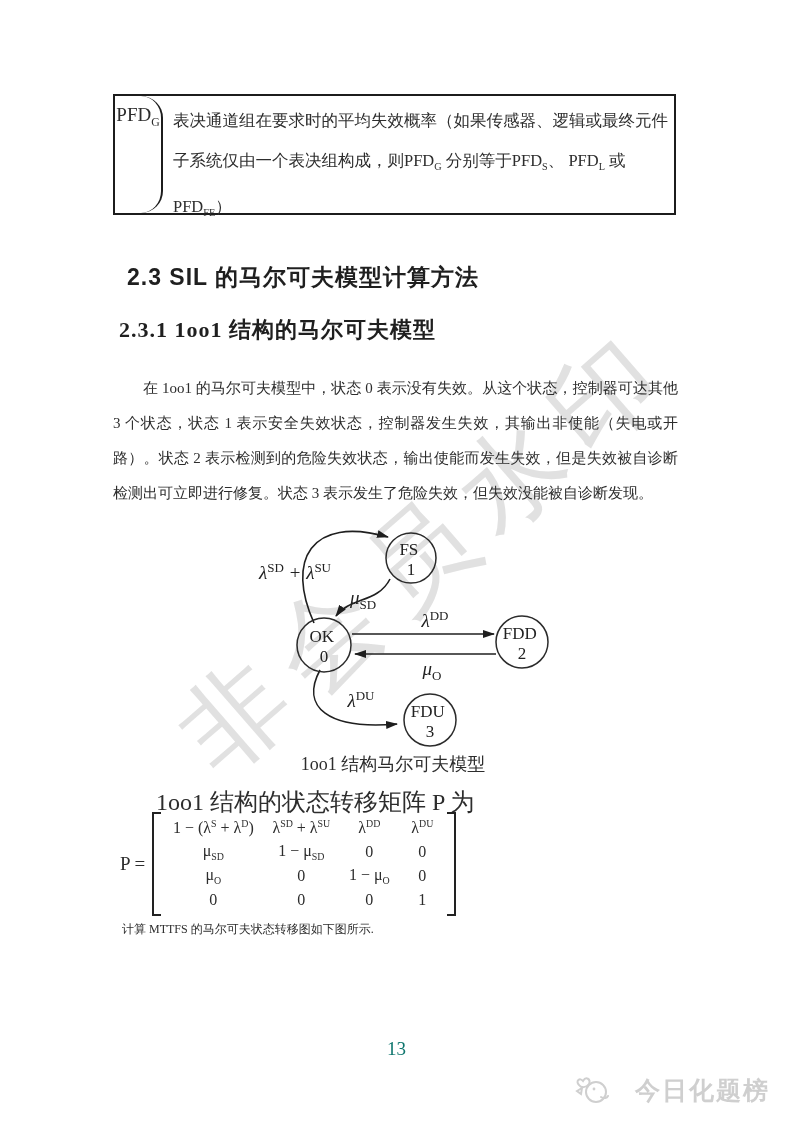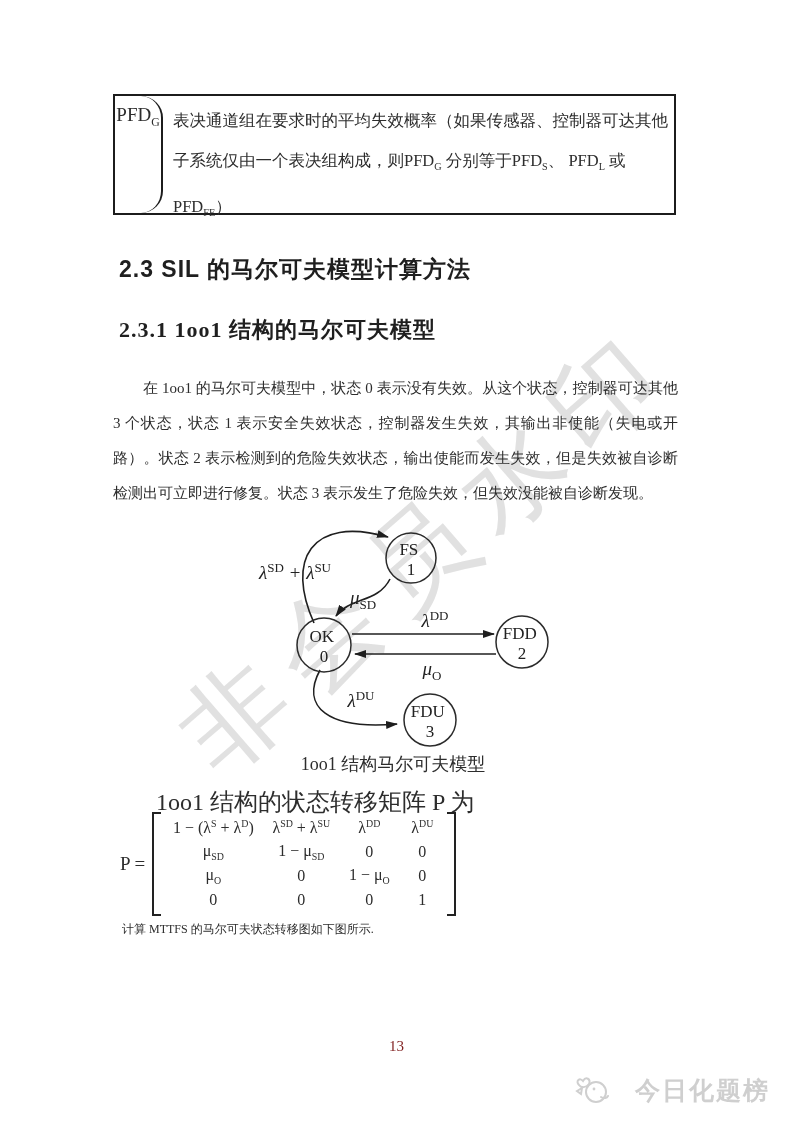--- a/index.html
+++ b/index.html
@@ -26,21 +26,21 @@
   .term-cell{
     width:122px;border-right:2px solid #1c1c1c;box-sizing:border-box;
     text-align:center;padding-top:8px;font-size:19px;border-radius:22px;
   }
   .def-cell{flex:1;padding:5px 6px 0 10px;font-size:16.5px;}
   .def-line{line-height:40px;white-space:nowrap;}
   sup{font-size:.62em;}
   sub{font-size:.62em;}
   
   .h-main{
-    position:absolute;left:115px;top:250px;margin:4px;
+    position:absolute;left:115px;top:250px;margin:12px;
     font-family:"Liberation Sans","DejaVu Sans",sans-serif;
     font-size:23px;font-weight:700;color:#1f1f1f;letter-spacing:1px;
   }
   .h-sub{
     position:absolute;left:115px;top:311px;margin:4px;
     font-size:22px;font-weight:700;color:#1f1f1f;letter-spacing:1px;
   }
   
   .body-par{
     position:absolute;left:113px;top:371px;width:565px;margin:0;
@@ -67,41 +67,41 @@
     border-top:2.5px solid #222;border-bottom:2.5px solid #222;}
   .bracket.left{border-left:2.5px solid #222;}
   .bracket.right{border-right:2.5px solid #222;}
   .mat-grid{
     display:grid;grid-template-columns:100px 76px 60px 46px;
     grid-auto-rows:24px;align-items:center;justify-items:center;
     font-size:16px;padding:1px 2px;
   }
   .after-line{position:absolute;left:122px;top:921px;font-size:12px;}
   
-  .page-number{position:absolute;left:0;top:1038px;width:793px;text-align:center;font-size:15px;color:#7f1d1d;}
+  .page-number{position:absolute;left:0;top:1038px;width:793px;text-align:center;font-size:19px;color:#0f766e;}
   .brand{
     position:absolute;right:23px;top:1074px;display:flex;align-items:center;gap:21px;
     color:#cfcfcf;font-family:"Liberation Sans","DejaVu Sans",sans-serif;
     font-size:25px;letter-spacing:2px;font-weight:600;
   }
   .brand svg{display:block;}
 </style>
 </head>
 <body>
 
 <div class="page">
 
   <div class="watermark">非会员水印</div>
 
   <div class="content">
 
     <div class="term-table">
       <div class="term-cell">PFD<sub>G</sub></div>
       <div class="def-cell">
-        <div class="def-line">表决通道组在要求时的平均失效概率（如果传感器、控制器可达其他</div>
+        <div class="def-line">表决通道组在要求时的平均失效概率（如果传感器、逻辑或最终元件</div>
         <div class="def-line">子系统仅由一个表决组构成，则PFD<sub>G</sub> 分别等于PFD<sub>S</sub>、 PFD<sub>L</sub> 或</div>
         <div class="def-line">PFD<sub>FE</sub>）</div>
       </div>
     </div>
 
     <h1 class="h-main">2.3 SIL 的马尔可夫模型计算方法</h1>
     <h2 class="h-sub">2.3.1 1oo1 结构的马尔可夫模型</h2>
 
     <p class="body-par">在 1oo1 的马尔可夫模型中，状态 0 表示没有失效。从这个状态，控制器可达其他 3 个状态，状态 1 表示安全失效状态，控制器发生失效，其输出非使能（失电或开路）。状态 2 表示检测到的危险失效状态，输出使能而发生失效，但是失效被自诊断检测出可立即进行修复。状态 3 表示发生了危险失效，但失效没能被自诊断发现。</p>
 

